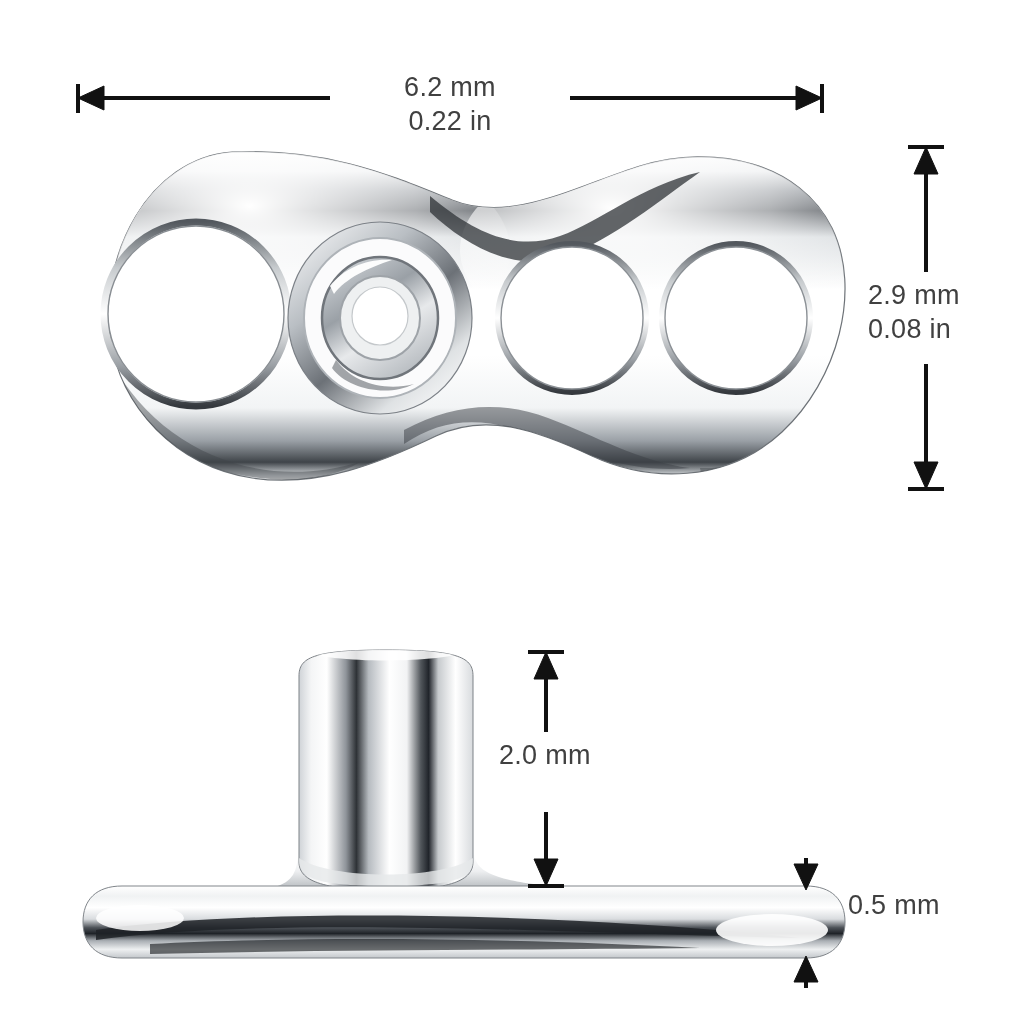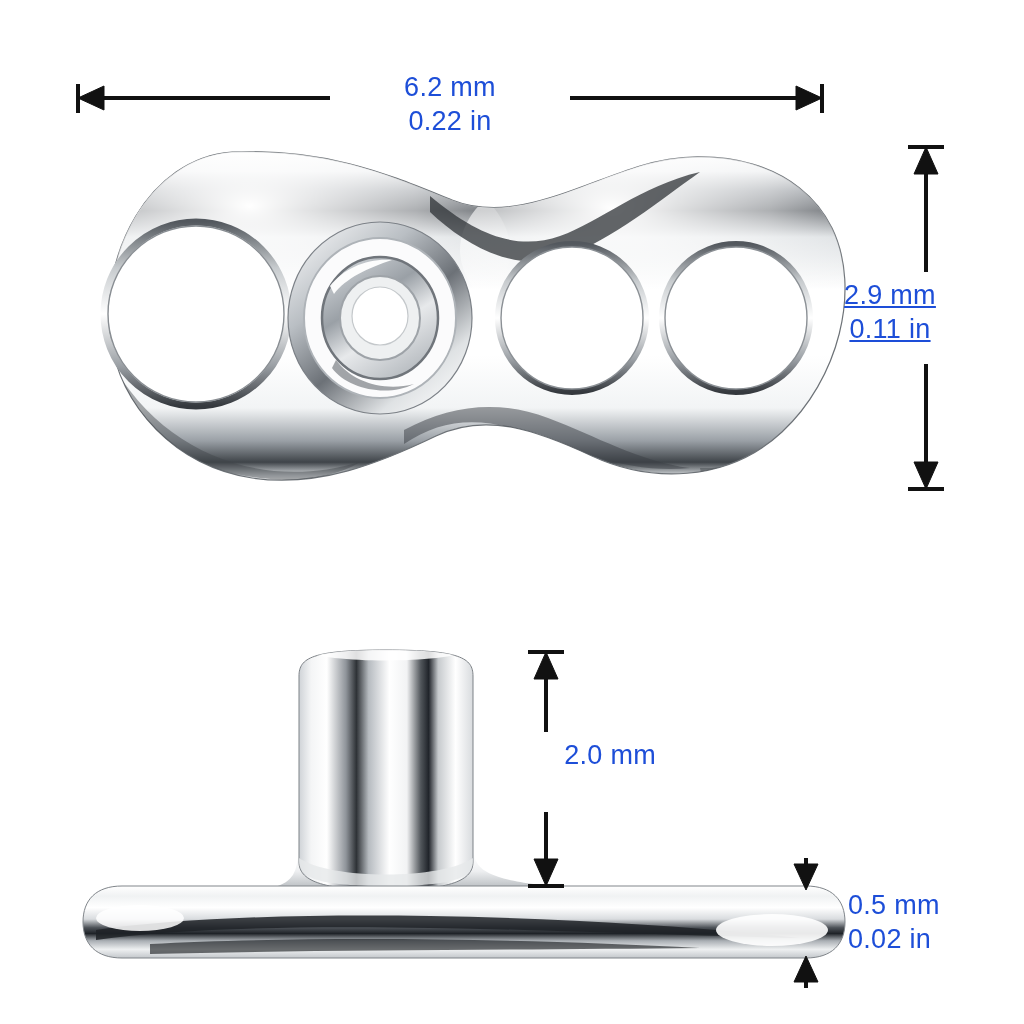--- a/index.html
+++ b/index.html
@@ -20,39 +20,38 @@
     left: 0; top: 0;
     width: 1024px;
     height: 1024px;
   }
   .dim-text {
     position: absolute;
     text-align: center;
     font-family: "Liberation Sans", sans-serif;
     font-size: 27px;
     line-height: 34px;
-    color: #1d4ed8;
+    color: #404040;
     letter-spacing: 0.3px;
     white-space: nowrap;
     user-select: none;
   }
   .dim-text .line2 { display: block; }
 
   
   #dim-width-label {
     left: 330px; top: 70px; width: 240px;
   }
   #dim-height-label {
-    left: 815px; top: 278px; width: 150px;
-    text-align: center;
-    text-decoration: underline;
+    left: 868px; top: 278px; width: 150px;
+    text-align: left;
   }
   #dim-post-label {
-    left: 476px; top: 738px; width: 180px;
-    text-align: right;
+    left: 499px; top: 738px; width: 180px;
+    text-align: left;
   }
   #dim-base-label {
     left: 848px; top: 888px; width: 160px;
     text-align: left;
   }
   svg { display: block; }
 </style>
 </head>
 <body>
 
@@ -302,25 +301,24 @@
     </g>
   </svg>
 
   <div class="dim-text" id="dim-width-label">
     <span>6.2 mm</span>
     <span class="line2">0.22 in</span>
   </div>
 
   <div class="dim-text" id="dim-height-label">
     <span>2.9 mm</span>
-    <span class="line2">0.11 in</span>
+    <span class="line2">0.08 in</span>
   </div>
 
   <div class="dim-text" id="dim-post-label">
     <span>2.0 mm</span>
   </div>
 
   <div class="dim-text" id="dim-base-label">
     <span>0.5 mm</span>
-    <span class="line2">0.02 in</span>
   </div>
 
 </div>
 
 </body></html>

